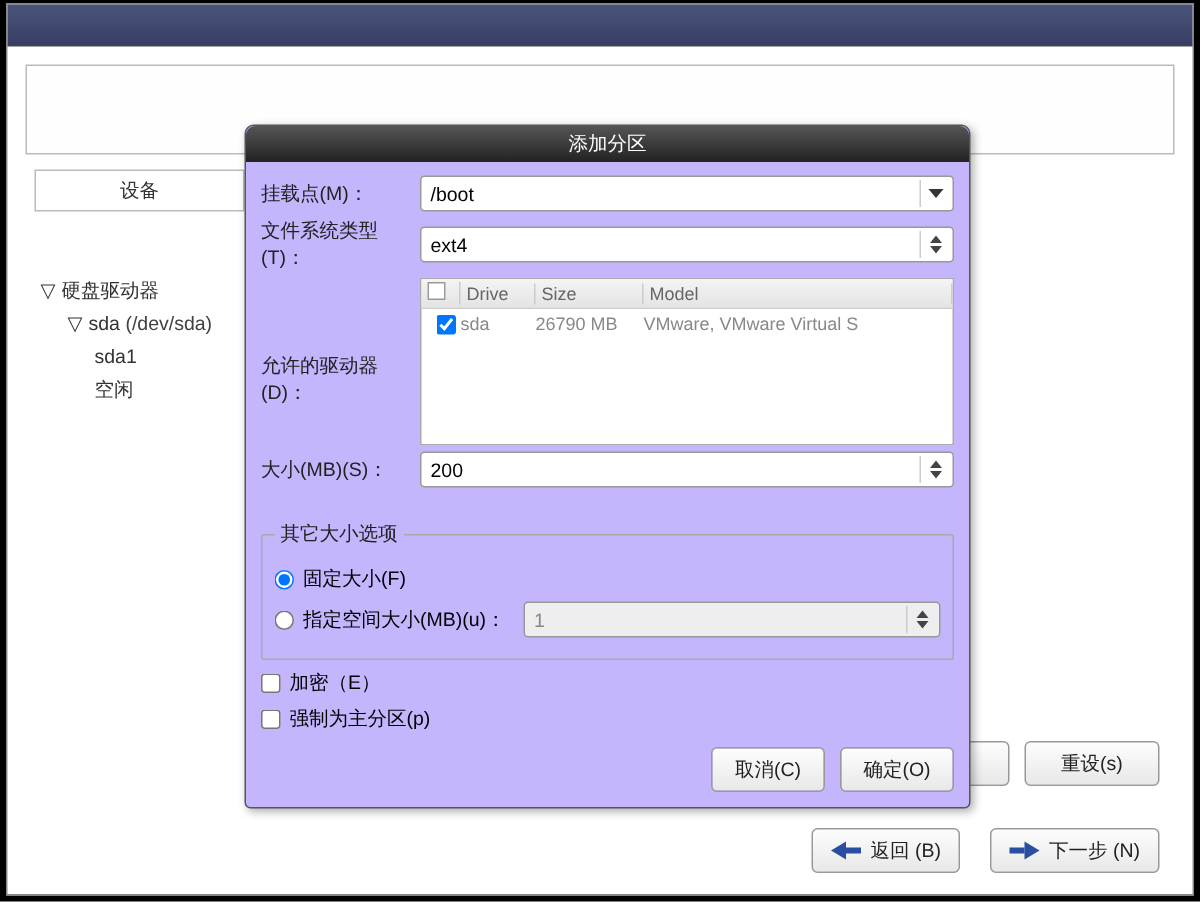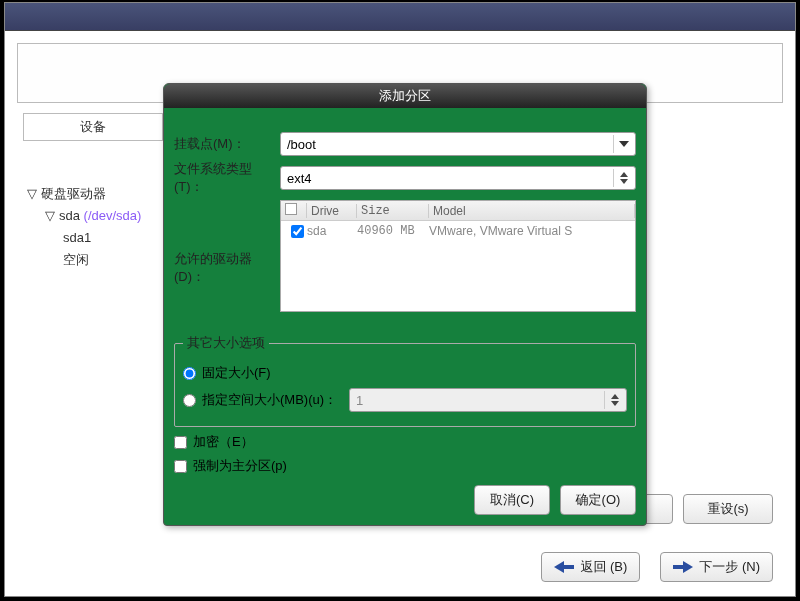--- a/index.html
+++ b/index.html
@@ -56,21 +56,21 @@
     position: absolute;
     left: 22px;
     top: 180px;
     font-size: 13px;
     color: #333;
     line-height: 22px;
   }
   .tree-item { display: flex; align-items: center; }
   .tree-toggle { width: 14px; display: inline-block; }
   .tree-sub { padding-left: 18px; }
-  .gray { color: #8b5cf6; }
+  .gray { color: #404040; }
 
   .bottom-btns {
     position: absolute;
     right: 22px;
     bottom: 72px;
     display: flex;
     gap: 10px;
   }
   .bottom-nav {
     position: absolute;
@@ -103,36 +103,36 @@
   .arrow-left { border-right: 10px solid #2a4ea0; }
   .arrow-right { border-left: 10px solid #2a4ea0; }
   .arrow-body { width: 10px; height: 4px; background: #2a4ea0; }
 
   
   .dialog {
     position: absolute;
     left: 158px;
     top: 80px;
     width: 484px;
-    background: #15803d;
+    background: #c4b5fd;
     border: 1px solid #555;
     border-radius: 6px 6px 4px 4px;
     box-shadow: 2px 2px 6px rgba(0,0,0,.3);
   }
   .dlg-title {
     height: 24px;
     background: linear-gradient(#555, #222);
     color: #fff;
     text-align: center;
     line-height: 24px;
     border-radius: 6px 6px 0 0;
     font-size: 13px;
   }
   .dlg-body {
-    padding: 20px 10px 10px 10px;
+    padding: 5px 10px 10px 10px;
   }
   .frow {
     display: flex;
     align-items: center;
     margin: 4px 0;
   }
   .flabel {
     width: 106px;
     color: #222;
     text-align: left;
@@ -191,21 +191,21 @@
   }
   .drive-row {
     display: flex;
     align-items: center;
     height: 20px;
     color: #888;
     padding-left: 0;
   }
   .col-chk { width: 26px; padding-left: 6px; }
   .col-drive { width: 50px; }
-  .col-size { width: 72px; font-family: Liberation Mono, monospace; }
+  .col-size { width: 72px; }
   .col-model { flex: 1; }
   .dh { border-right: 1px solid #ccc; padding-left: 4px; }
 
   fieldset.other {
     border: 1px solid #aaa;
     border-radius: 2px;
     margin: 22px 0 4px 0;
     padding: 6px 8px 8px 8px;
   }
   fieldset.other legend { color: #222; padding: 0 4px; }
@@ -318,26 +318,36 @@
         <div class="drive-list">
           <div class="drive-header">
             <div class="col-chk dh"><span class="hdr-cb"></span></div>
             <div class="col-drive dh">Drive</div>
             <div class="col-size dh">Size</div>
             <div class="col-model dh">Model</div>
           </div>
           <div class="drive-row">
             <div class="col-chk"><input type="checkbox" checked="" style=""></div>
             <div class="col-drive">sda</div>
-            <div class="col-size">40960 MB</div>
+            <div class="col-size">26790 MB</div>
             <div class="col-model">VMware, VMware Virtual S</div>
           </div>
         </div>
       </div>
 
+      <div class="frow">
+        <div class="flabel">大小(MB)(S)：</div>
+        <div class="spin combo">
+          <span>200</span>
+          <div class="steppers">
+              <span class="up"></span>
+              <span class="down"></span>
+            </div>
+        </div>
+      </div>
 
       <fieldset class="other">
         <legend>其它大小选项</legend>
         <div class="radio-row">
           <input type="radio" name="szopt" checked="" style="">
           <span>固定大小(F)</span>
         </div>
         <div class="radio-row">
           <input type="radio" name="szopt" style="">
           <span>指定空间大小(MB)(u)：</span>

